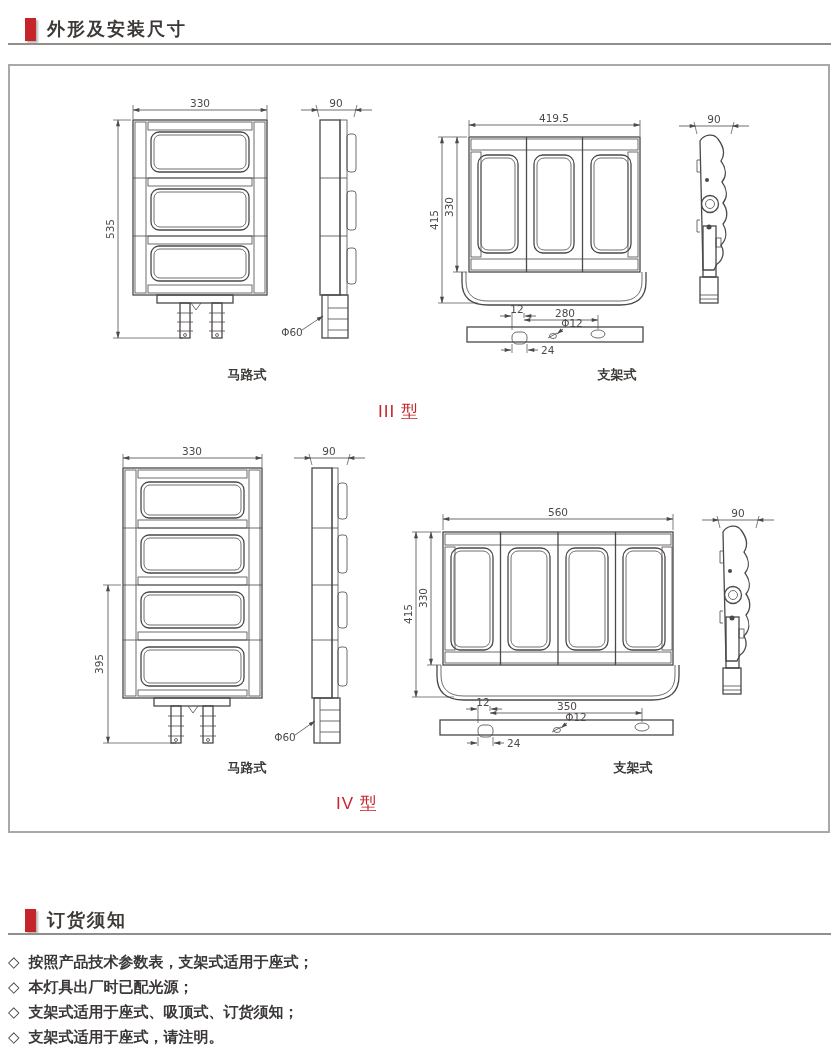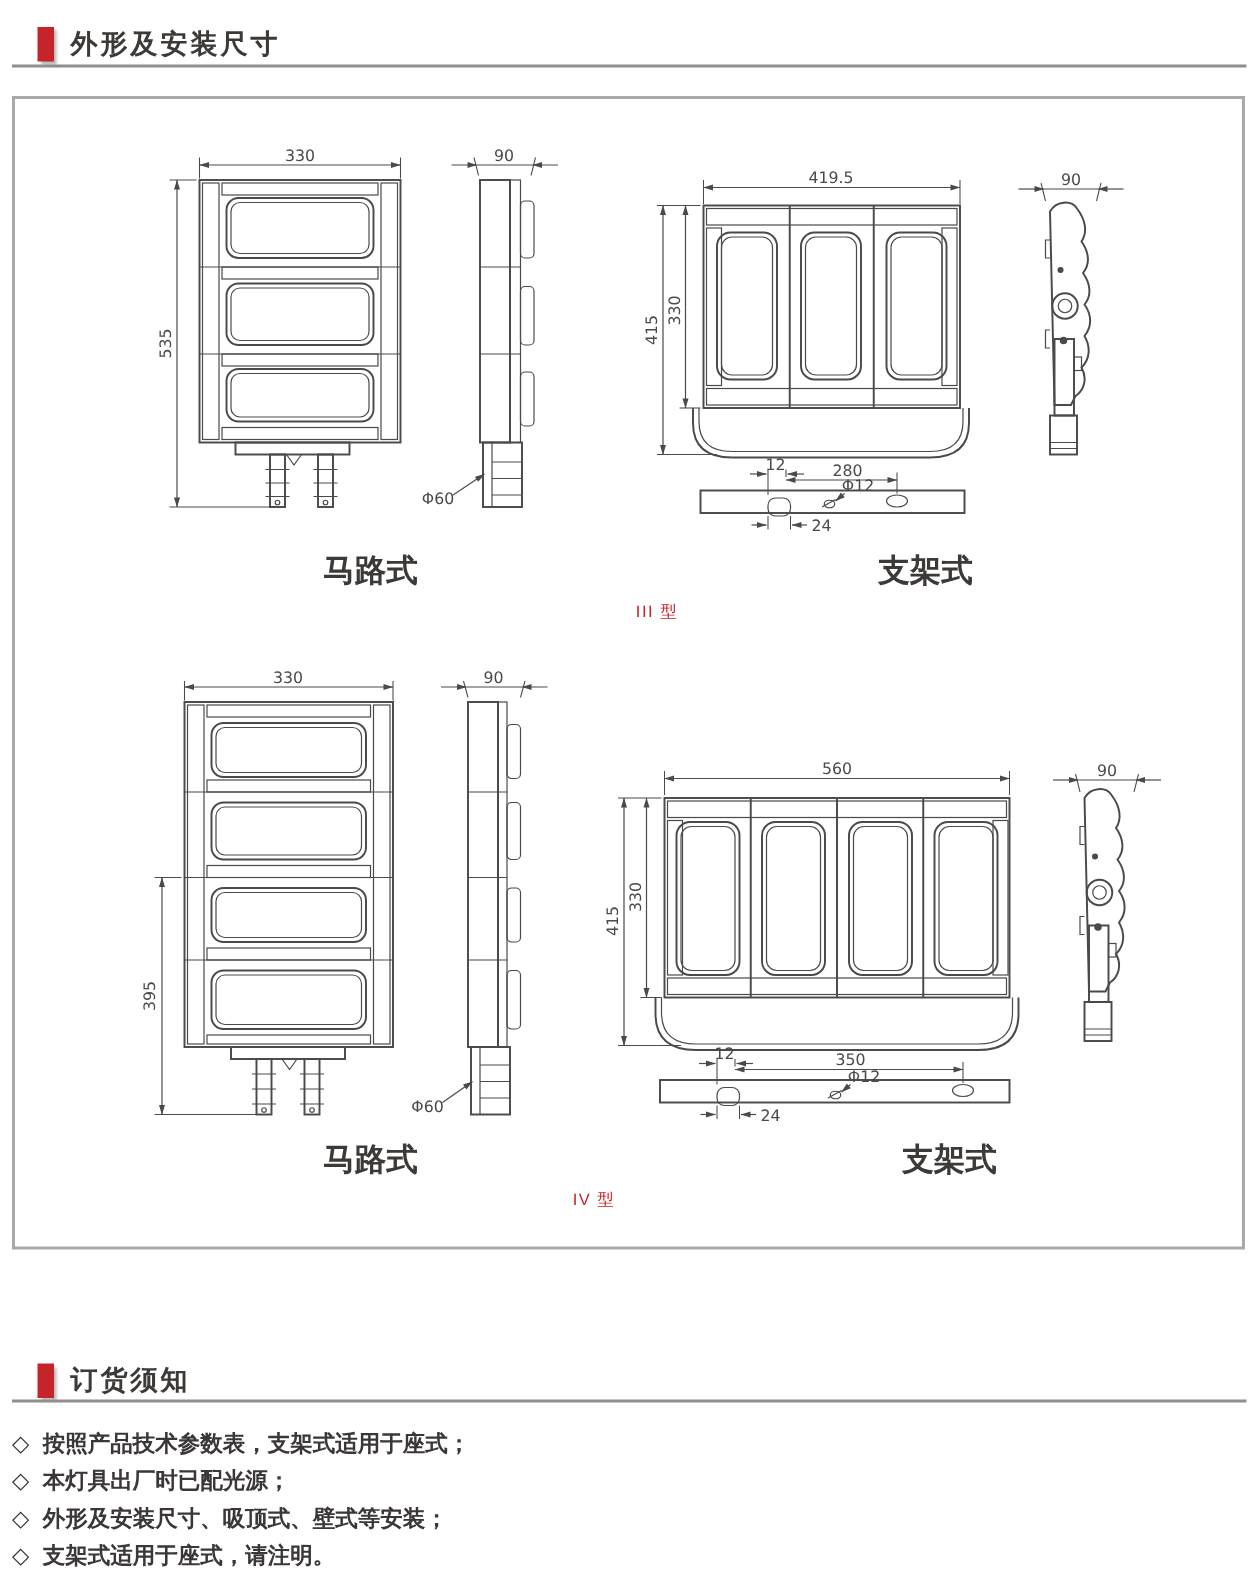--- a/index.html
+++ b/index.html
@@ -6,22 +6,22 @@
   body{
     width:840px;height:1051px;position:relative;background:#ffffff;
     font-family:"Liberation Sans","DejaVu Sans",sans-serif;color:#3c3936;overflow:hidden;
   }
   .abs{position:absolute;}
   .sec-header{position:absolute;left:8px;display:flex;align-items:center;padding-left:17px;}
   .red-bar{width:11px;height:23px;background:#c5242b;box-shadow:2px 2px 2px rgba(110,110,110,.5);}
   .sec-title{font-size:18px;font-weight:bold;margin:0 0 0 11px;letter-spacing:2px;color:#3c3936;}
   .hrule{position:absolute;left:8px;width:823px;height:2px;background:#918e8c;}
   .draw-box{position:absolute;left:8px;top:64px;width:818px;height:765px;border:2px solid #aba9a7;background:#fff;}
-  .caption{position:absolute;width:120px;text-align:center;font-size:21px;font-weight:bold;color:#3c3936;}
-  .type-label{position:absolute;width:120px;text-align:center;font-size:11px;color:#c5242b;letter-spacing:1px;}
+  .caption{position:absolute;width:120px;text-align:center;font-size:13px;font-weight:bold;color:#3c3936;}
+  .type-label{position:absolute;width:120px;font-size:17px;color:#c5242b;letter-spacing:1px;}
   .note{position:absolute;left:8px;font-size:15px;font-weight:bold;color:#3a3736;display:flex;}
   .note .bullet{margin-right:9px;font-weight:normal;}
   
   .ln{fill:none;stroke:#4c4948;stroke-width:1.3;}
   .ln2{fill:none;stroke:#4c4948;stroke-width:0.8;}
   .ext{fill:none;stroke:#4c4948;stroke-width:0.7;}
   .dim{fill:none;stroke:#4c4948;stroke-width:0.8;}
   .dt{font-size:10.5px;fill:#4c4948;font-family:"DejaVu Sans",sans-serif;}
 </style>
 </head>
@@ -333,20 +333,20 @@
   <div class="note" style="top:953px;">
     <span class="bullet">◇</span>
     <span>按照产品技术参数表，支架式适用于座式；</span>
   </div>
   <div class="note" style="top:978px;">
     <span class="bullet">◇</span>
     <span>本灯具出厂时已配光源；</span>
   </div>
   <div class="note" style="top:1003px;">
     <span class="bullet">◇</span>
-    <span>外形及安装尺寸、吸顶式、壁式等安装；</span>
+    <span>支架式适用于座式、吸顶式、订货须知；</span>
   </div>
   <div class="note" style="top:1028px;">
     <span class="bullet">◇</span>
     <span>支架式适用于座式，请注明。</span>
   </div>
 
 </div>
 
 </body></html>

